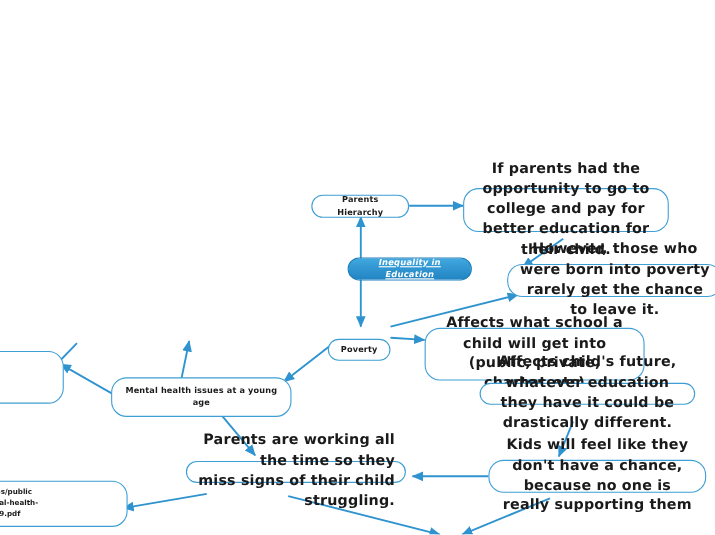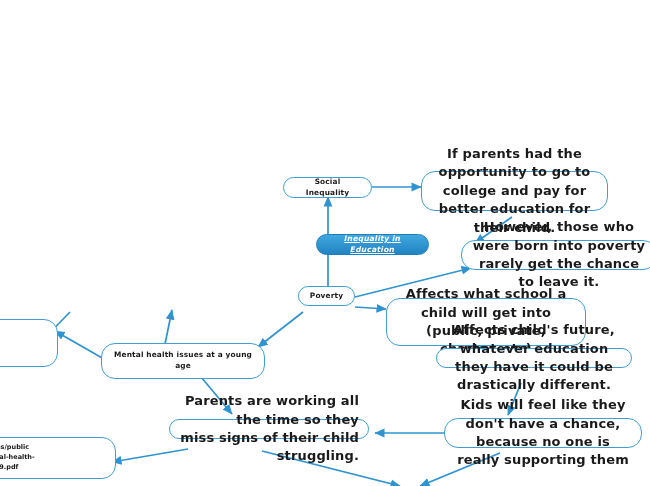--- a/index.html
+++ b/index.html
@@ -99,35 +99,35 @@
       <path d="M262,451 L400,486"></path>
       <path d="M500,453 L420,486"></path>
     </g>
   </svg>
 
   <div class="node central" style="left:272px; top:234px; width:113px; height:21px;">
     <span class="txt">Inequality in Education</span>
   </div>
 
   <div class="node small" style="left:283px; top:177px; width:89px; height:21px;">
-    <span class="txt">Social Inequality</span>
+    <span class="txt">Parents Hierarchy</span>
   </div>
 
   <div class="node" style="left:421px; top:171px; width:187px; height:40px;">
     <span class="txt">If parents had the opportunity to go to
 college and pay for better education for
 their child.</span>
   </div>
 
   <div class="node" style="left:461px; top:240px; width:196px; height:30px;">
     <span class="txt">However, those who were born into poverty
 rarely get the chance to leave it.</span>
   </div>
 
-  <div class="node small" style="left:298px; top:286px; width:57px; height:20px;">
+  <div class="node small" style="left:298px; top:308px; width:57px; height:20px;">
     <span class="txt">Poverty</span>
   </div>
 
   <div class="node" style="left:386px; top:298px; width:200px; height:48px;">
     <span class="txt">Affects what school a child will get into
 (public, private, charter, etc)</span>
   </div>
 
   <div class="node" style="left:436px; top:336px; width:196px; height:20px;margin-top:12px;">
     <span class="txt">Affects child's future, whatever education

